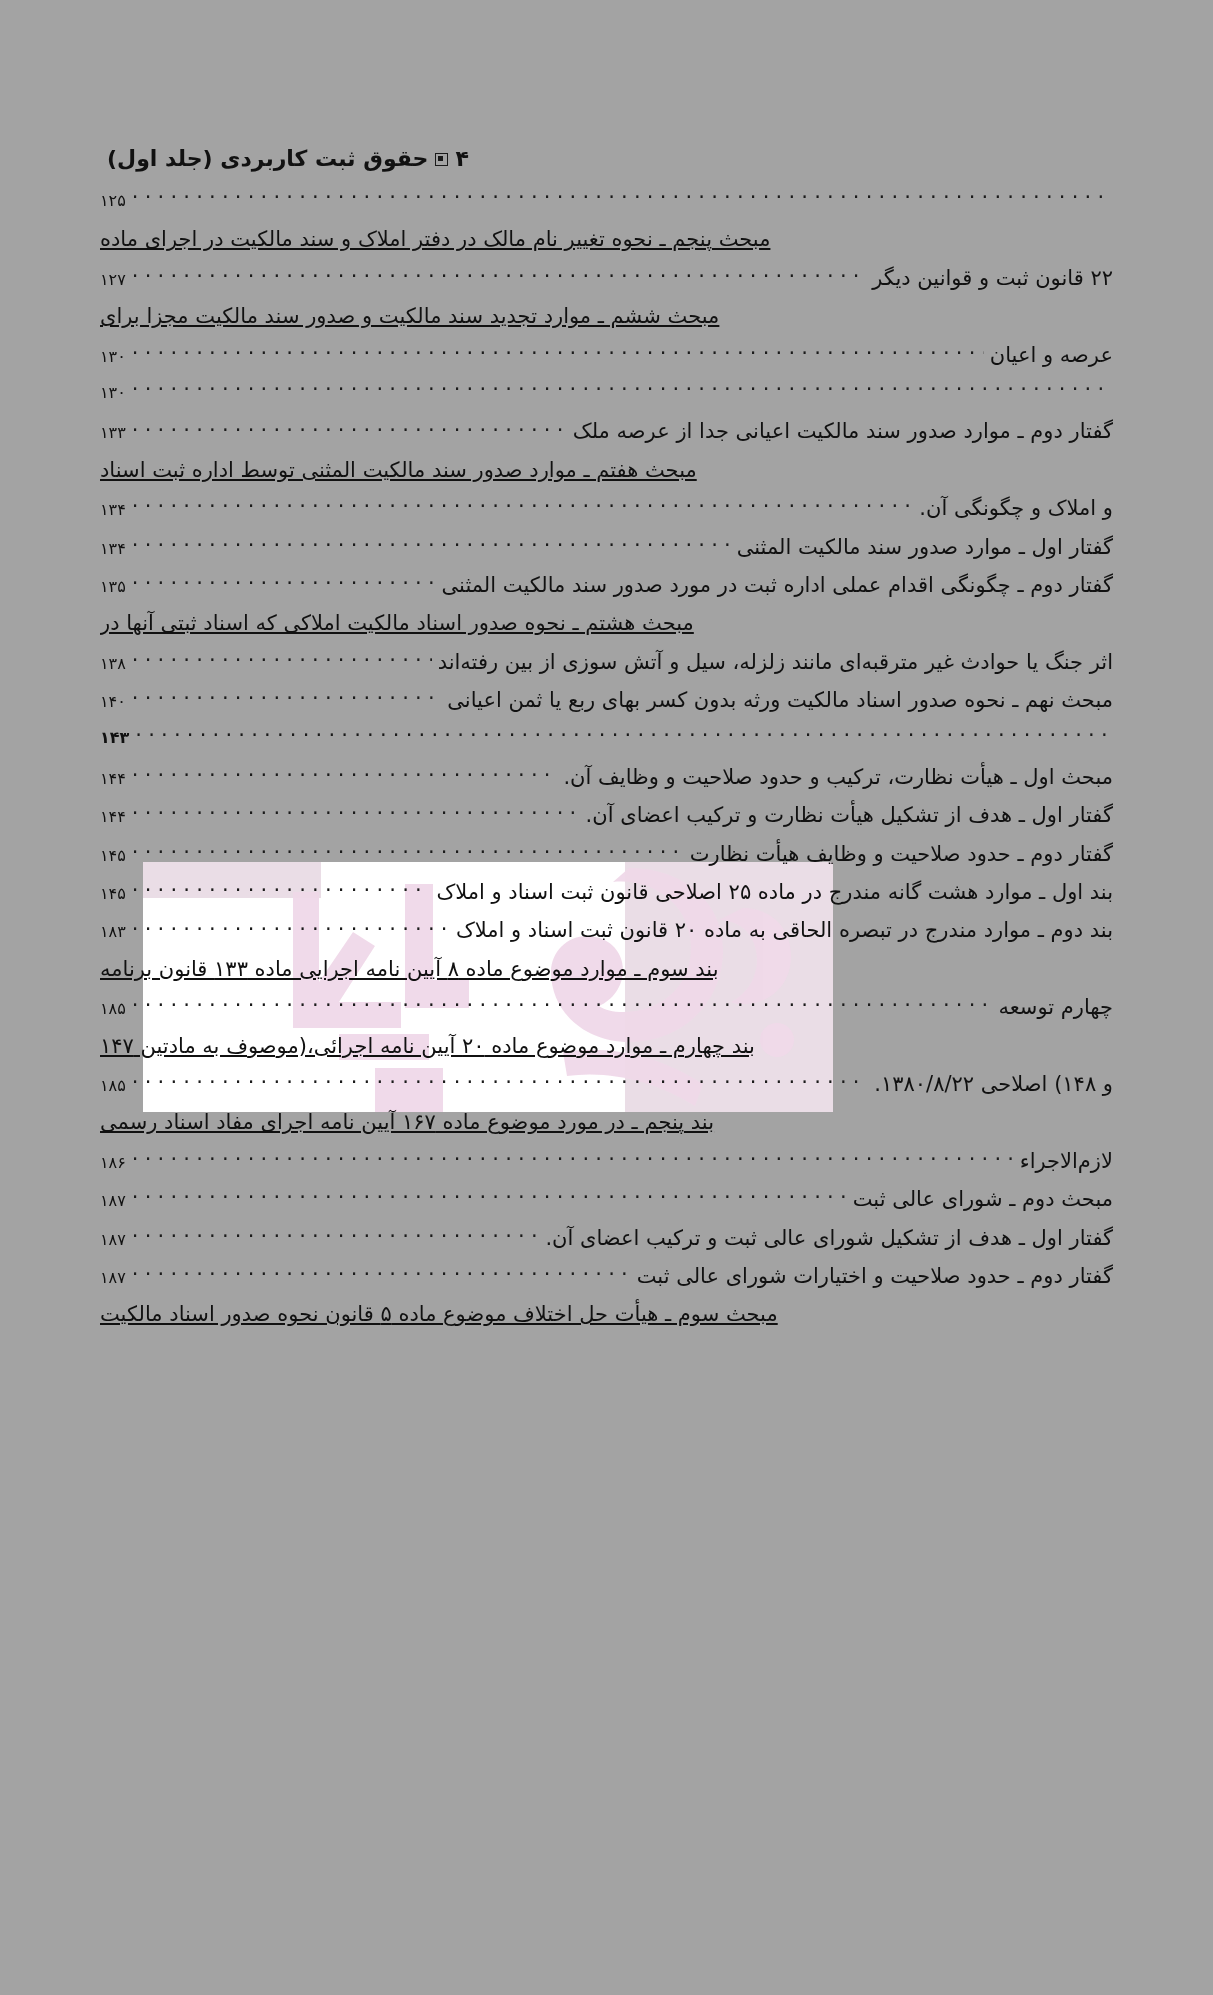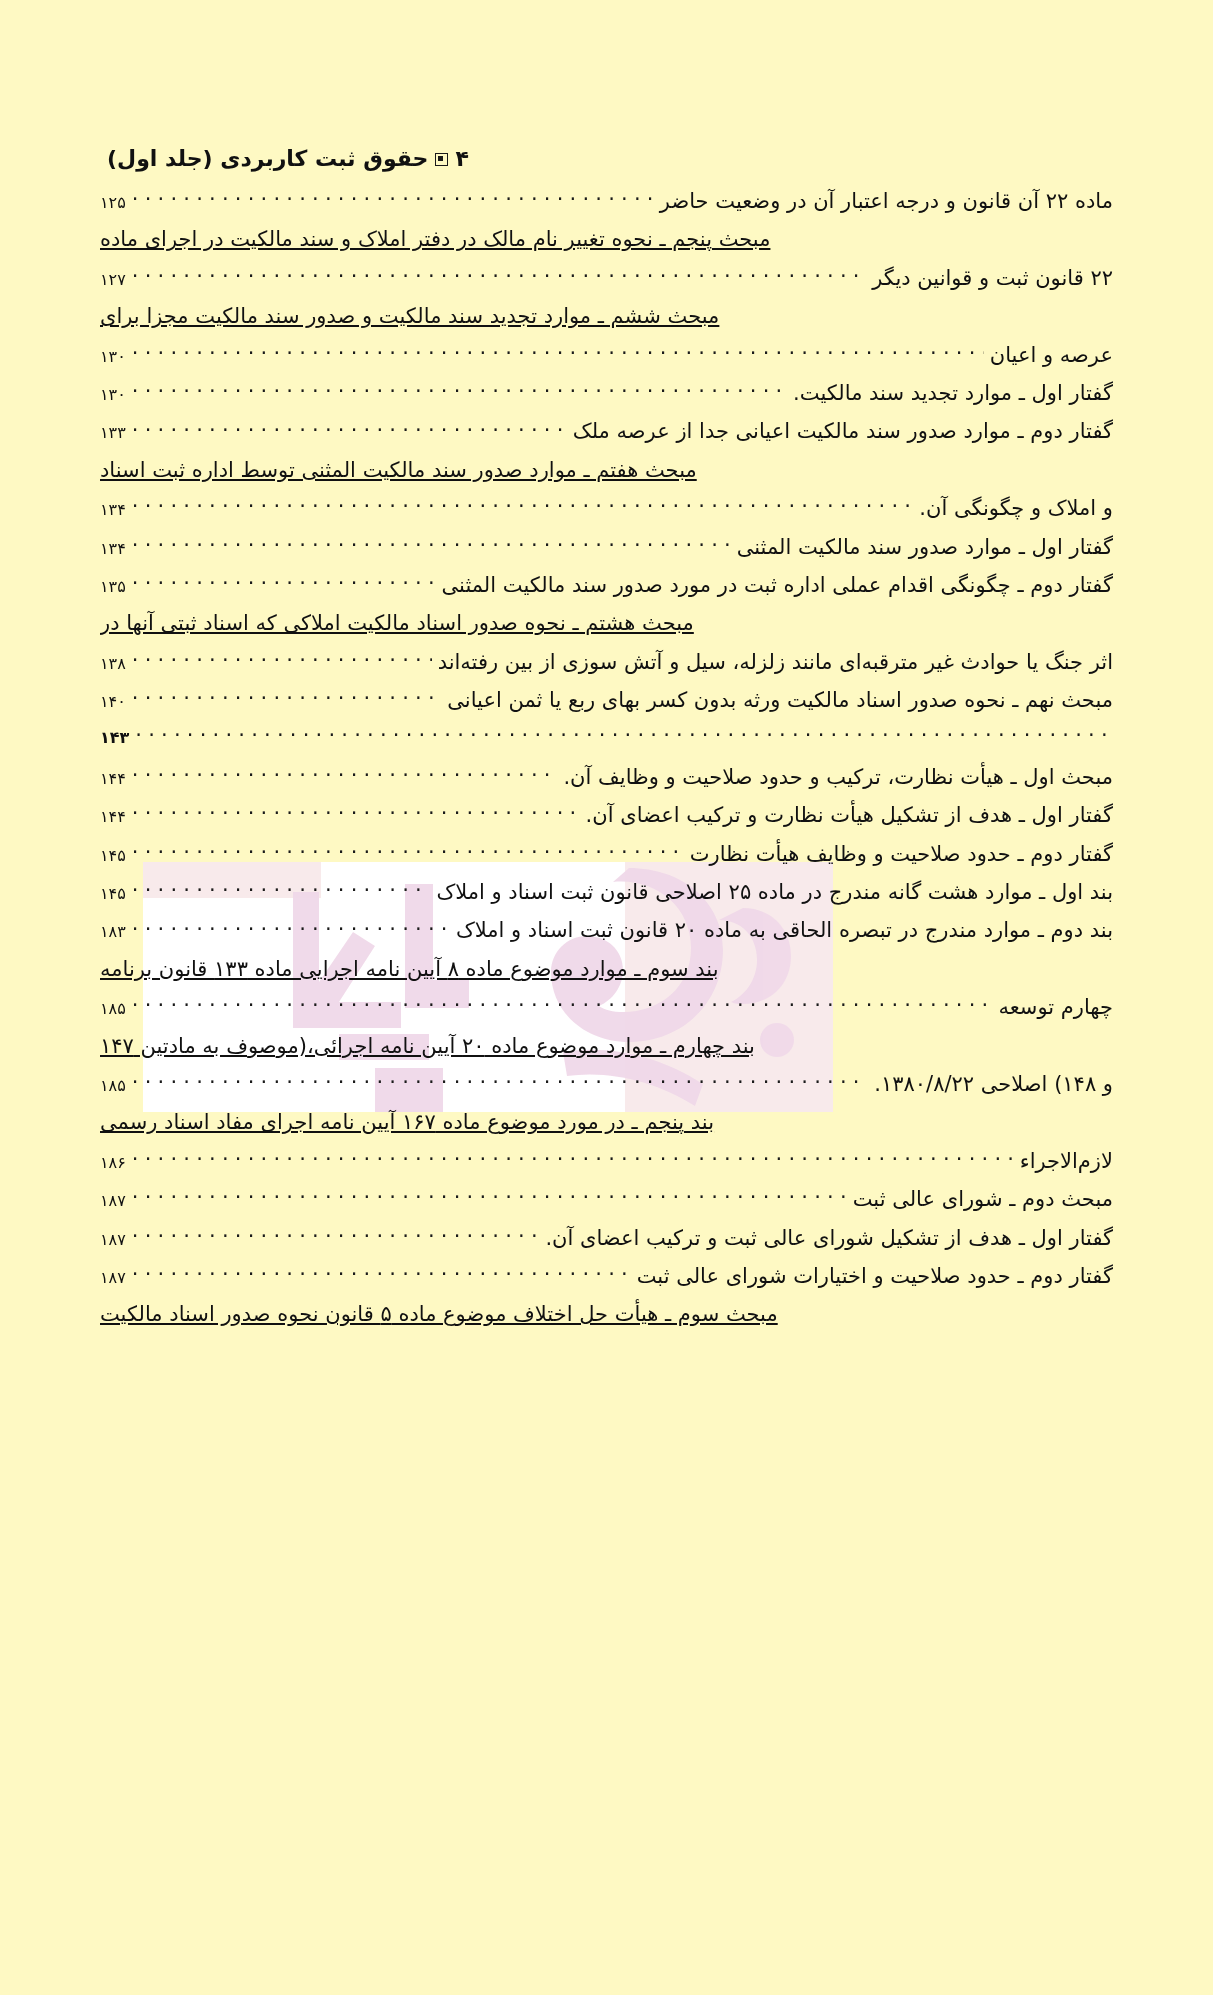--- a/index.html
+++ b/index.html
@@ -14,21 +14,21 @@
     position: relative;
     font-family: "DejaVu Sans", "Liberation Sans", sans-serif;
     color: #111111;
     overflow: hidden;
   }
 
   
   #page {
     position: absolute;
     inset: 0;
-    background: #fef9c3;
+    background: #a3a3a3;
   }
 
   
   #watermark {
     position: absolute;
     left: 143px;
     top: 862px;
     width: 690px;
     height: 250px;
     pointer-events: none;
@@ -188,21 +188,20 @@
 
   <div id="page-header">
     <span class="hdr-inner">
       <span class="folio">۴</span><span class="hdr-sep"></span><span class="book-title">حقوق ثبت کاربردی (جلد اول)</span>
     </span>
   </div>
 
   <div id="toc">
       <div class="toc-entry">
         <div class="toc-line justify-start">
-          <span class="t-text">ماده ۲۲ آن قانون و درجه اعتبار آن در وضعیت حاضر</span>
           <span class="t-leader">
             <span class="dots">........................................................................................................................</span>
           </span>
           <span class="t-page">۱۲۵</span>
         </div>
       </div>
       <div class="toc-entry">
         <div class="toc-line wrap-only">
           <span class="t-text">مبحث پنجم ـ نحوه تغییر نام مالک در دفتر املاک و سند مالکیت در اجرای ماده</span>
         </div>
@@ -221,21 +220,20 @@
         <div class="toc-line justify-start">
           <span class="t-text">عرصه و اعیان</span>
           <span class="t-leader">
             <span class="dots">........................................................................................................................</span>
           </span>
           <span class="t-page">۱۳۰</span>
         </div>
       </div>
       <div class="toc-entry">
         <div class="toc-line justify-start">
-          <span class="t-text">گفتار اول ـ موارد تجدید سند مالکیت.</span>
           <span class="t-leader">
             <span class="dots">........................................................................................................................</span>
           </span>
           <span class="t-page">۱۳۰</span>
         </div>
       </div>
       <div class="toc-entry">
         <div class="toc-line justify-start">
           <span class="t-text">گفتار دوم ـ موارد صدور سند مالکیت اعیانی جدا از عرصه ملک</span>
           <span class="t-leader">

